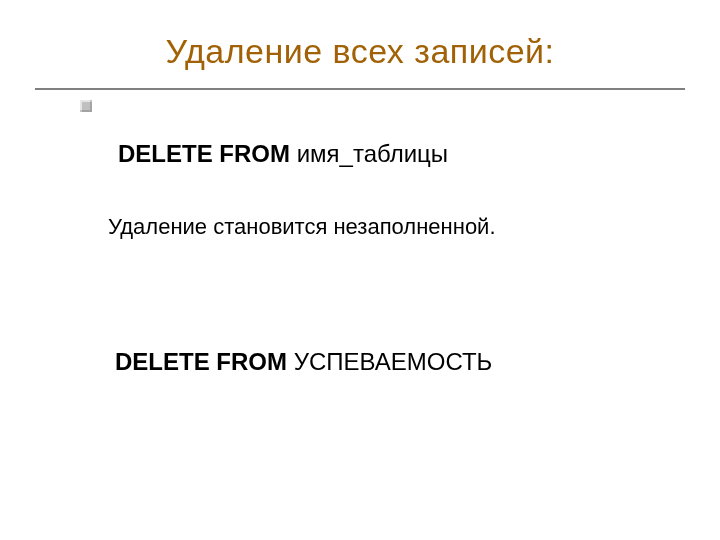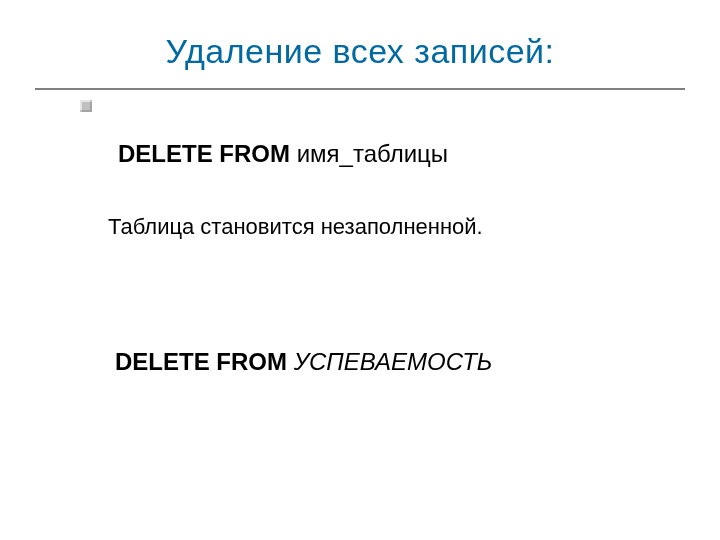--- a/index.html
+++ b/index.html
@@ -20,21 +20,21 @@
   }
   .title-area {
     position: absolute;
     top: 32px;
     left: 0;
     right: 0;
     text-align: center;
   }
   .title-text {
     font-size: 34px;
-    color: #0369a1; 
+    color: #a16207; 
     letter-spacing: 0.5px;
   }
   .rule {
     position: absolute;
     top: 88px;
     left: 35px;
     right: 35px;
     height: 0;
     border-top: 2px solid #808080;
   }
@@ -60,38 +60,38 @@
     left: 108px;
     font-size: 22px;
   }
   .line3 {
     position: absolute;
     top: 348px;
     left: 115px;
     font-size: 24px;
   }
   .line3 .kw { font-weight: bold; }
-  .line3 .arg { font-style: italic; }
+  .line3 .arg { }
 </style>
 </head>
 <body>
 
 <div class="slide">
 
   <div class="title-area">
     <span class="title-text">Удаление всех записей:</span>
   </div>
 
   <div class="rule"></div>
 
   <div class="bullet-marker"></div>
 
   <div class="line1">
     <span class="kw">DELETE FROM</span><span> имя_таблицы</span>
   </div>
 
-  <div class="line2">Таблица становится незаполненной.</div>
+  <div class="line2">Удаление становится незаполненной.</div>
 
   <div class="line3">
     <span class="kw">DELETE FROM</span><span class="arg"> УСПЕВАЕМОСТЬ</span>
   </div>
 
 </div>
 
 </body></html>

